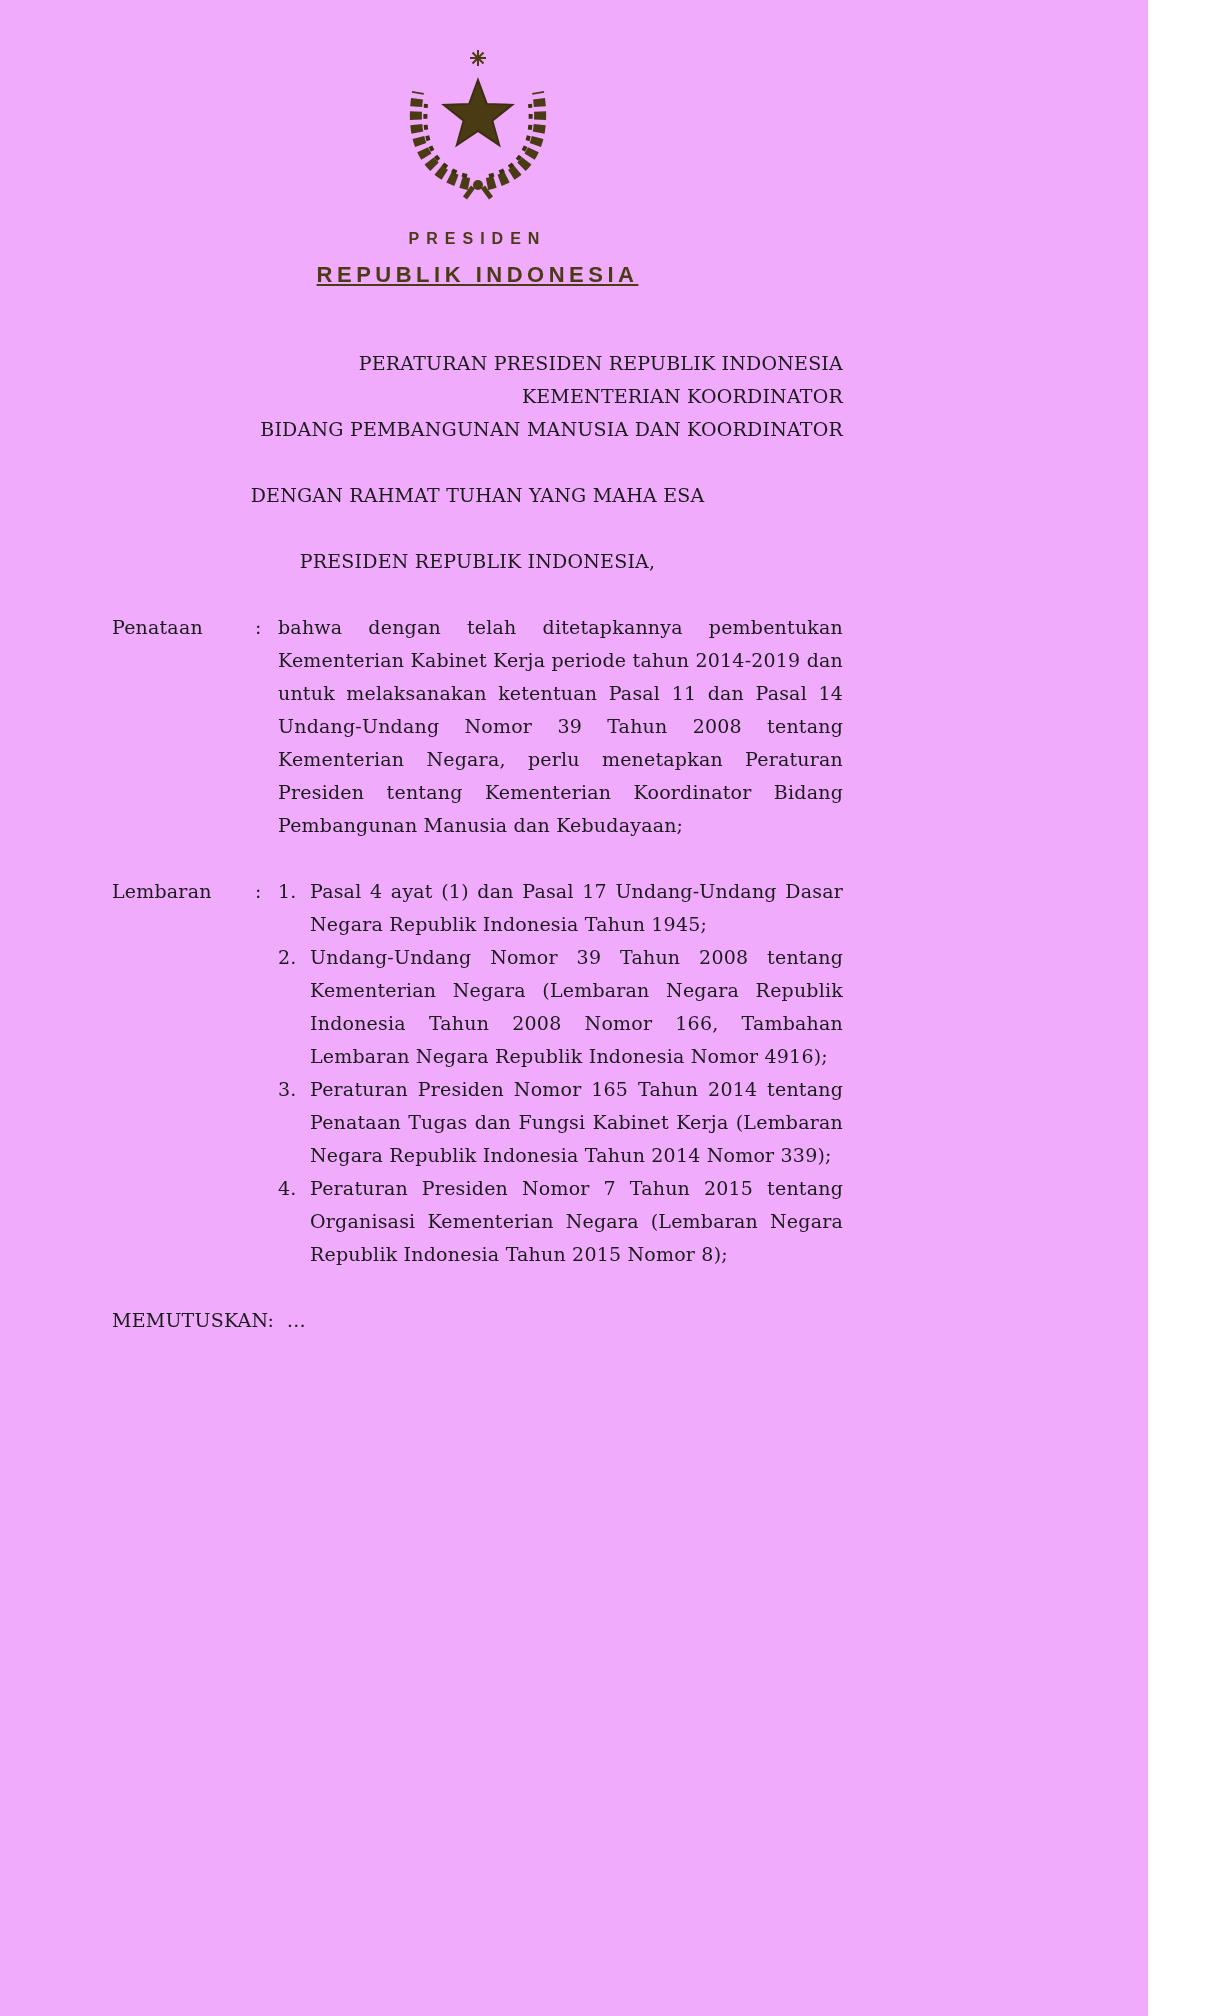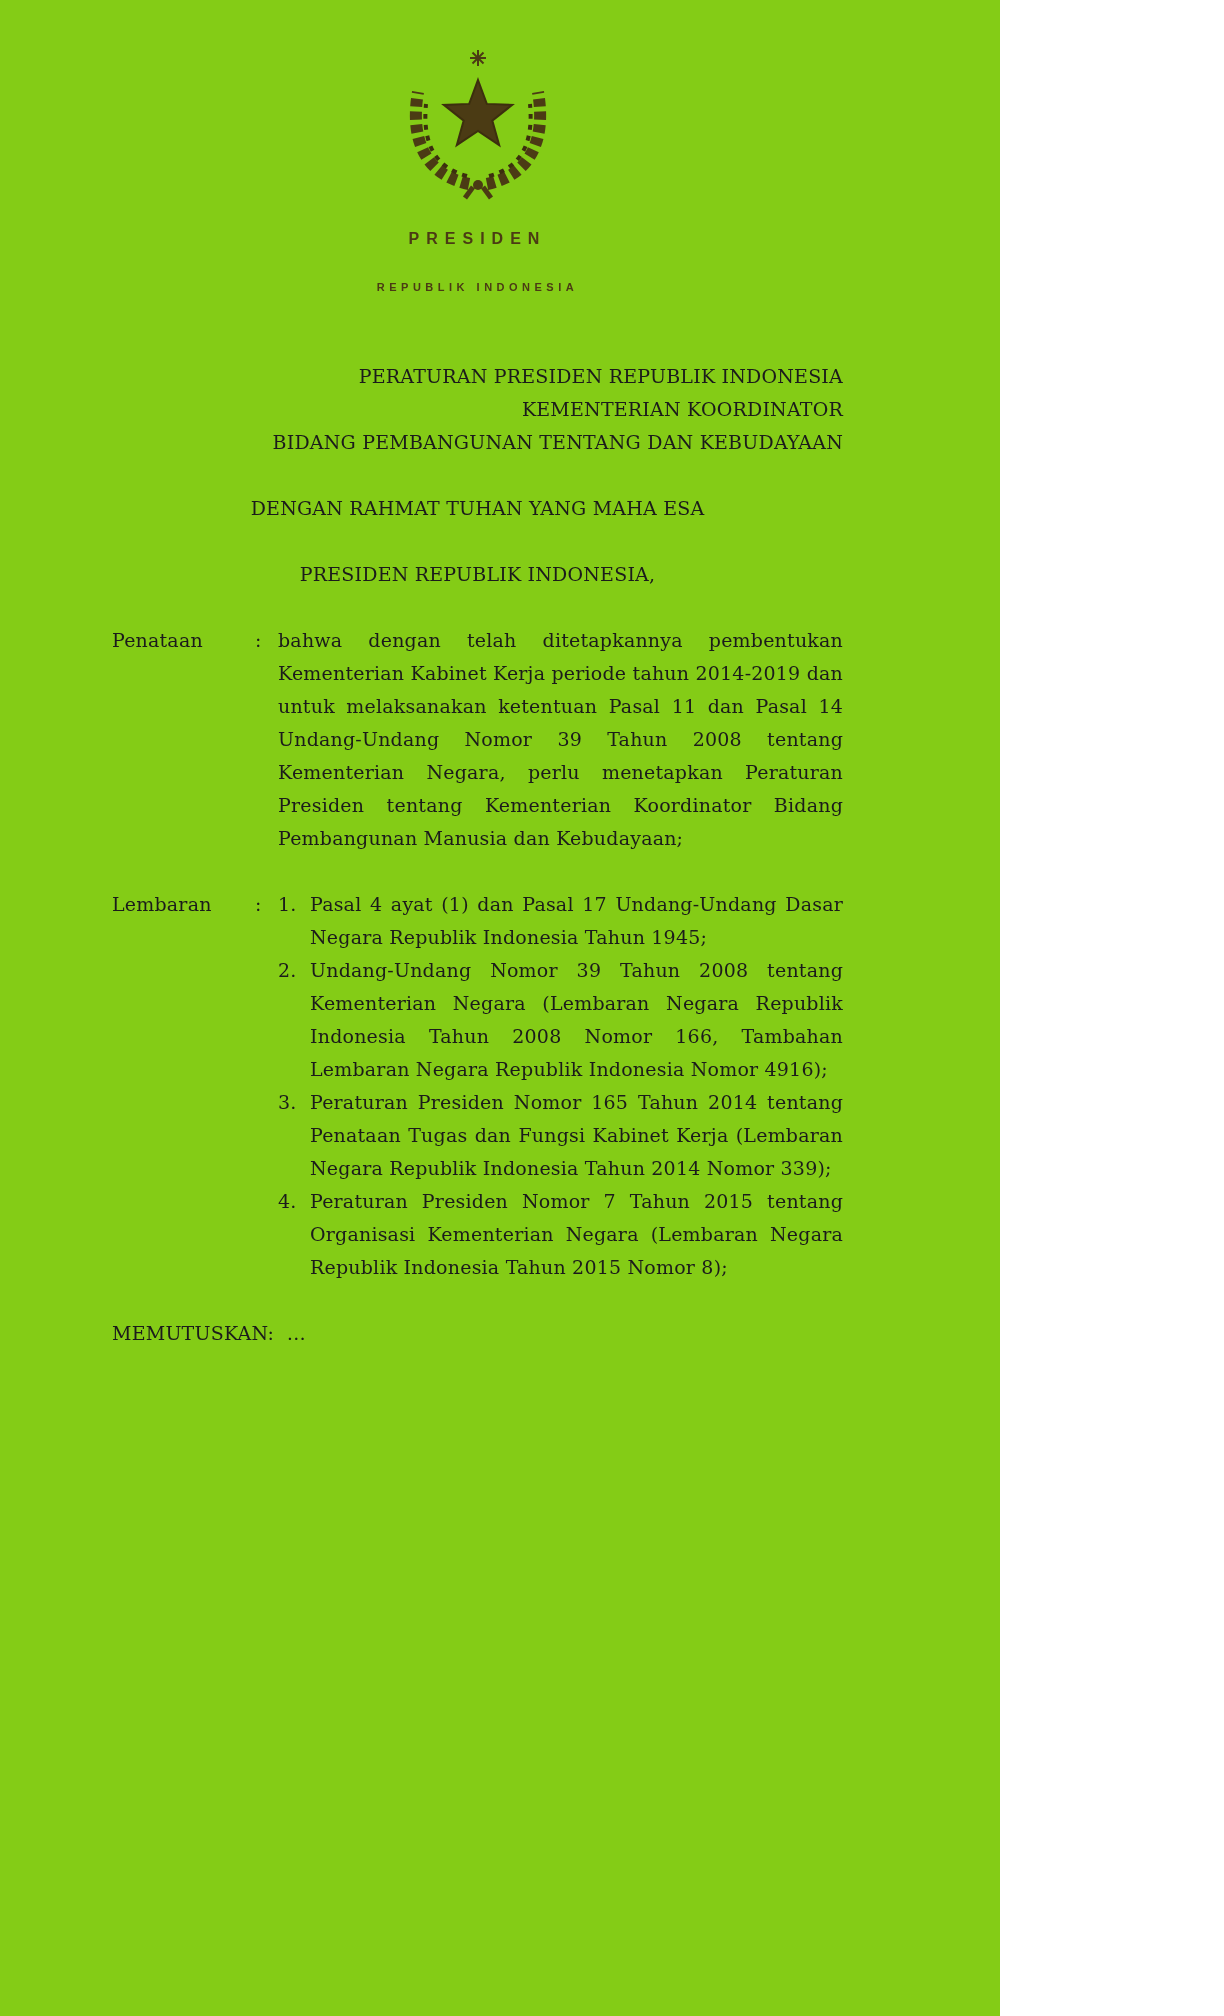--- a/index.html
+++ b/index.html
@@ -1,21 +1,21 @@
 <!DOCTYPE html>
 <html style="--color-emblem: #4b3b14; --color-emblem-dark: #3c2f0e; --color-text: #1b1b1b;"><head>
 <meta charset="utf-8">
 <style>
   * { margin: 0; padding: 0; box-sizing: border-box; }
   html, body { background: #ffffff; }
   .page {
     position: relative;
-    width: 1000px;
+    width: 1148px;
     min-height: 2016px;
-    background: #84cc16;
+    background: #f0abfc;
     font-family: "DejaVu Serif", serif;
     color: var(--color-text, #1b1b1b);
     font-size: 19px;
     line-height: 33px;
     letter-spacing: 0.2px;
     overflow: hidden;
   }
   .content {
     width: 731px;
     margin-left: 112px;
@@ -24,21 +24,21 @@
   .emblem-wrap { text-align: center; }
   .emblem-wrap svg { display: inline-block; }
   .caption {
     margin-top: 12px;
     text-align: center;
     color: var(--color-emblem, #4b3b14);
     font-family: "Liberation Sans", sans-serif;
     font-weight: bold;
   }
   .caption-line1 { font-size: 16px; letter-spacing: 7px; }
-  .caption-line2 { font-size: 11px; letter-spacing: 4.5px; margin-top: 16px; }
+  .caption-line2 { font-size: 22px; letter-spacing: 4.5px; margin-top: 3px; text-decoration: underline; }
   .title-block { margin-top: 56px; text-align: right; }
   .title-block .title-line { white-space: pre-wrap; }
   .invocation { margin-top: 33px; text-align: center; }
   .authority  { margin-top: 33px; text-align: center; }
   .clause {
     display: grid;
     grid-template-columns: 143px 23px 1fr;
     align-items: start;
     margin-top: 33px;
   }
@@ -85,21 +85,21 @@
       </svg>
       <div class="caption">
         <div class="caption-line1">PRESIDEN</div>
         <div class="caption-line2">REPUBLIK INDONESIA</div>
       </div>
     </div>
 
     <div class="title-block">
       <div class="title-line">PERATURAN PRESIDEN REPUBLIK INDONESIA</div>
       <div class="title-line">KEMENTERIAN KOORDINATOR</div>
-      <div class="title-line">BIDANG PEMBANGUNAN TENTANG DAN KEBUDAYAAN</div>
+      <div class="title-line">BIDANG PEMBANGUNAN MANUSIA DAN KOORDINATOR</div>
     </div>
 
     <div class="invocation">DENGAN RAHMAT TUHAN YANG MAHA ESA</div>
 
     <div class="authority">PRESIDEN REPUBLIK INDONESIA,</div>
 
     <div class="clause">
       <div class="clause-label">Penataan</div>
       <div class="clause-colon">:</div>
       <div class="clause-body">bahwa dengan telah ditetapkannya pembentukan Kementerian Kabinet Kerja periode tahun 2014-2019 dan untuk melaksanakan ketentuan Pasal 11 dan Pasal 14 Undang-Undang Nomor 39 Tahun 2008 tentang Kementerian Negara, perlu menetapkan Peraturan Presiden tentang Kementerian Koordinator Bidang Pembangunan Manusia dan Kebudayaan;</div>

